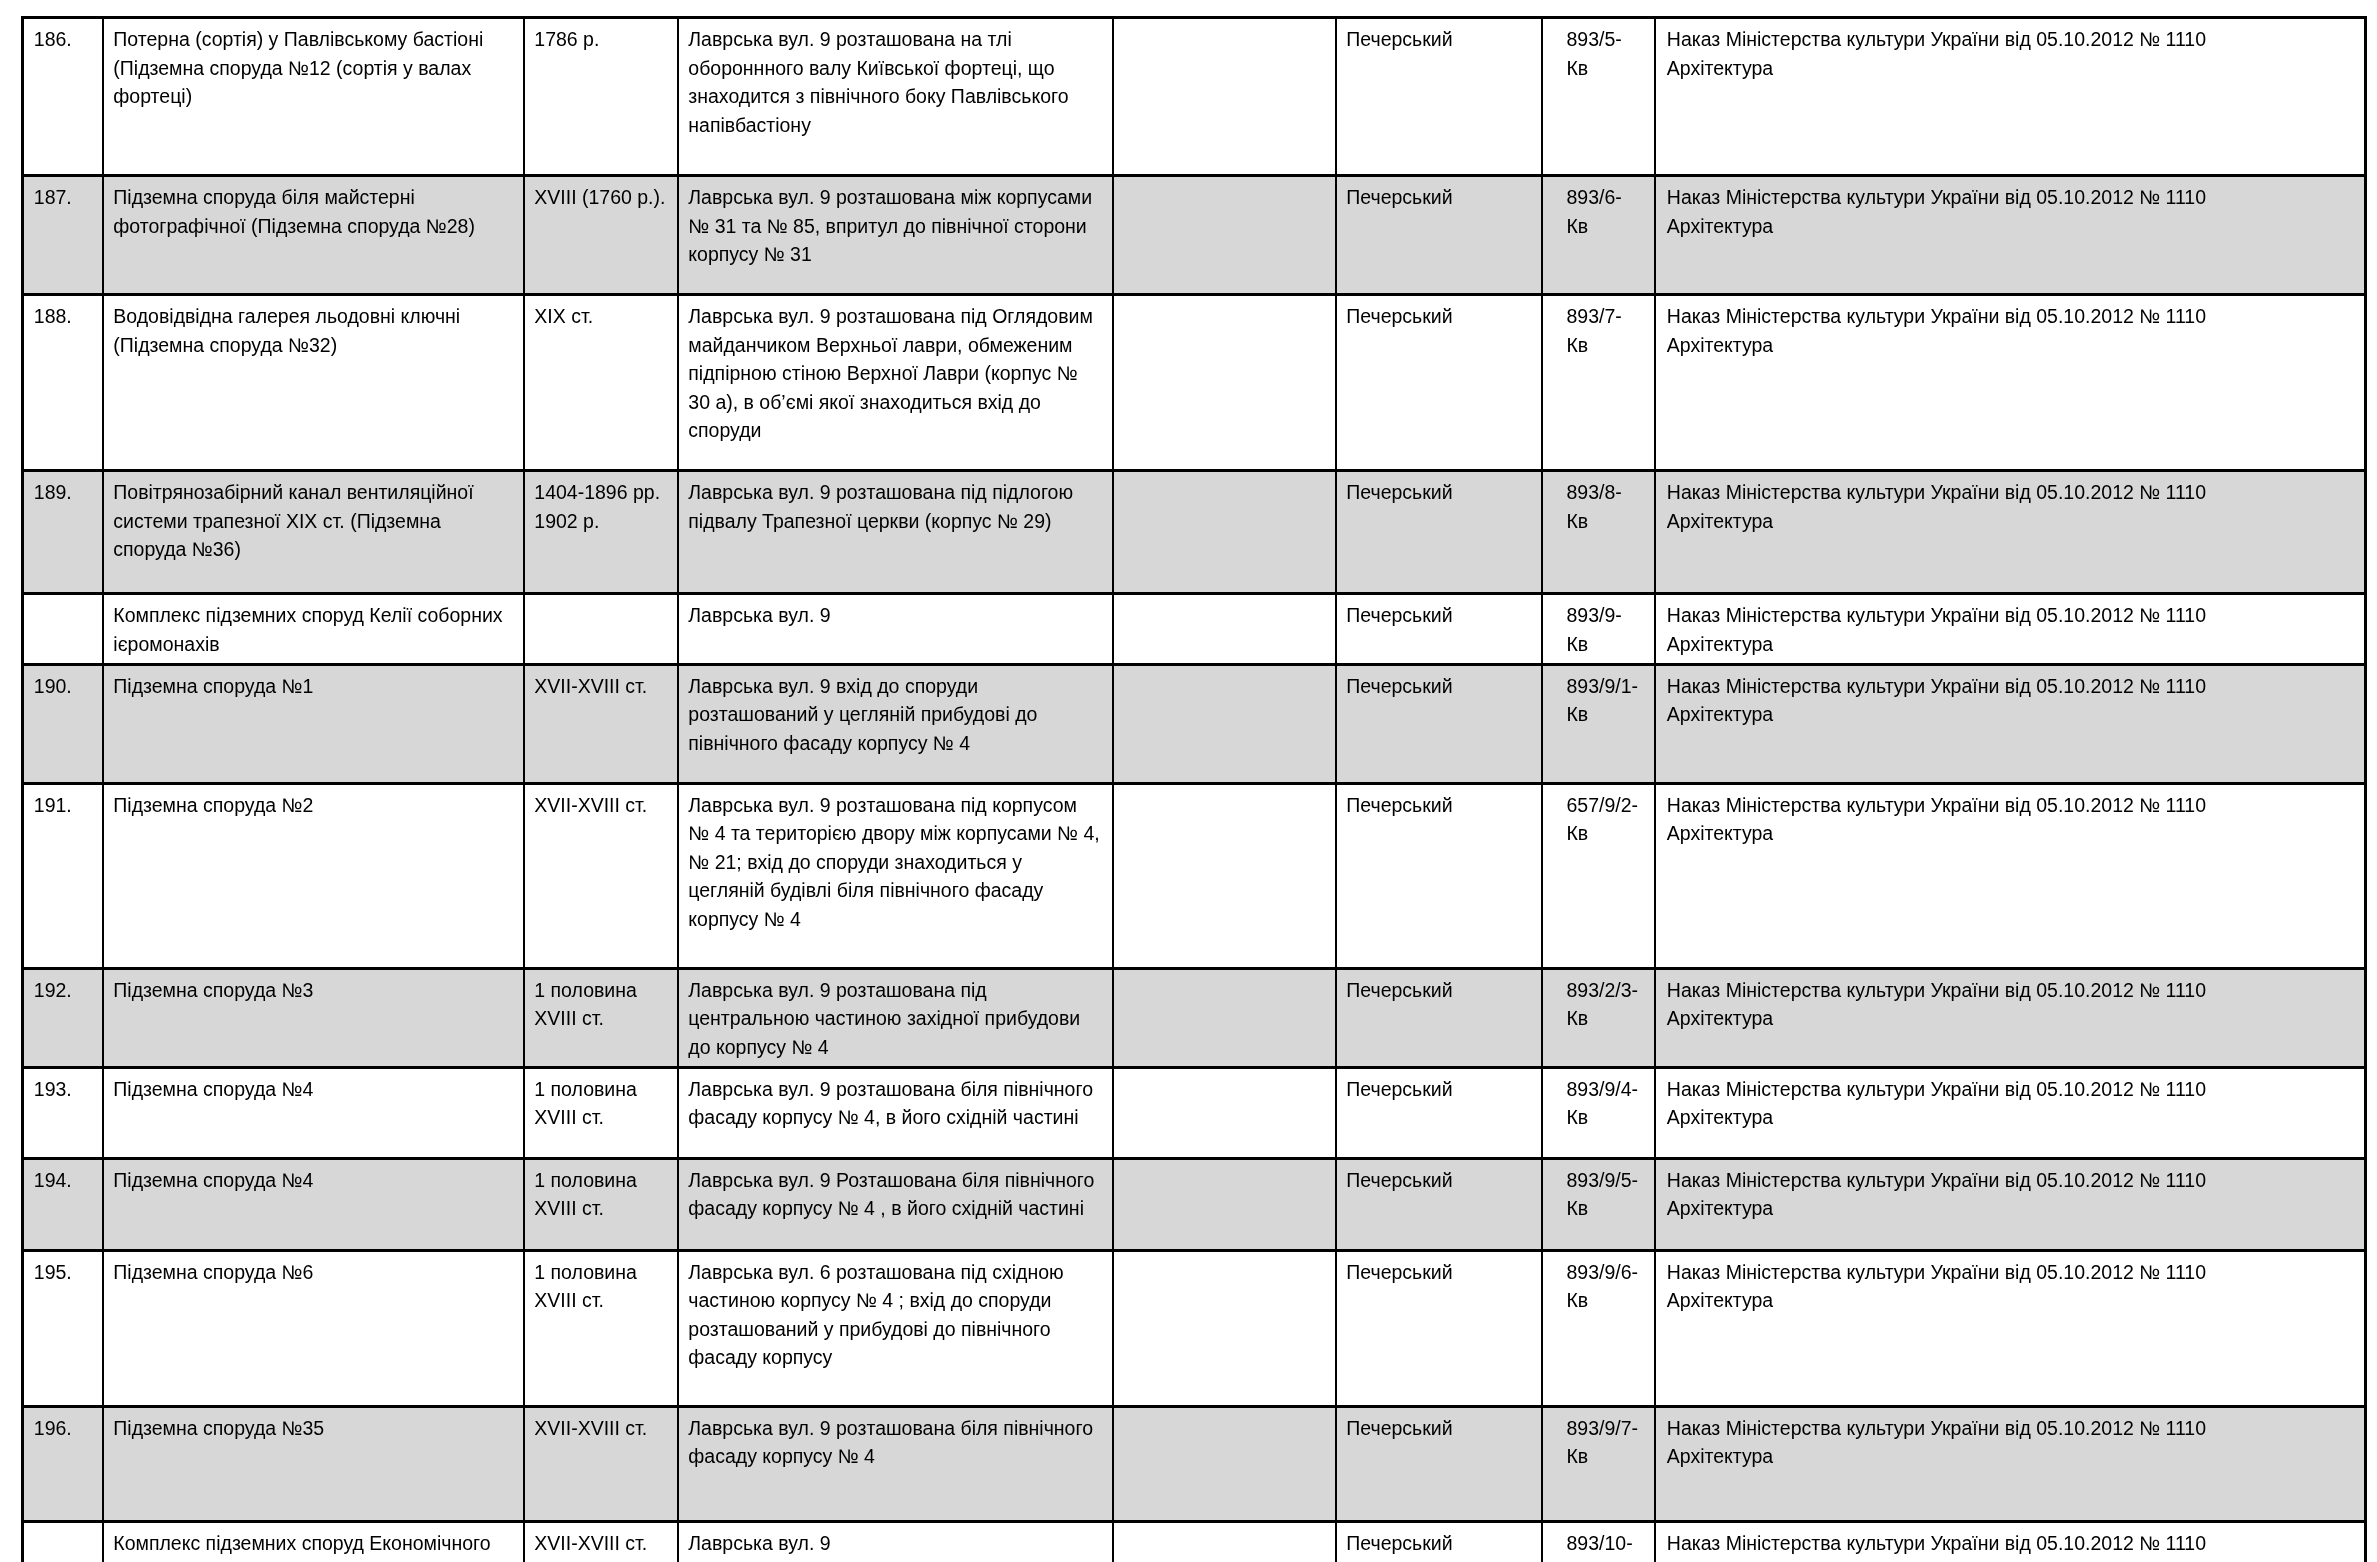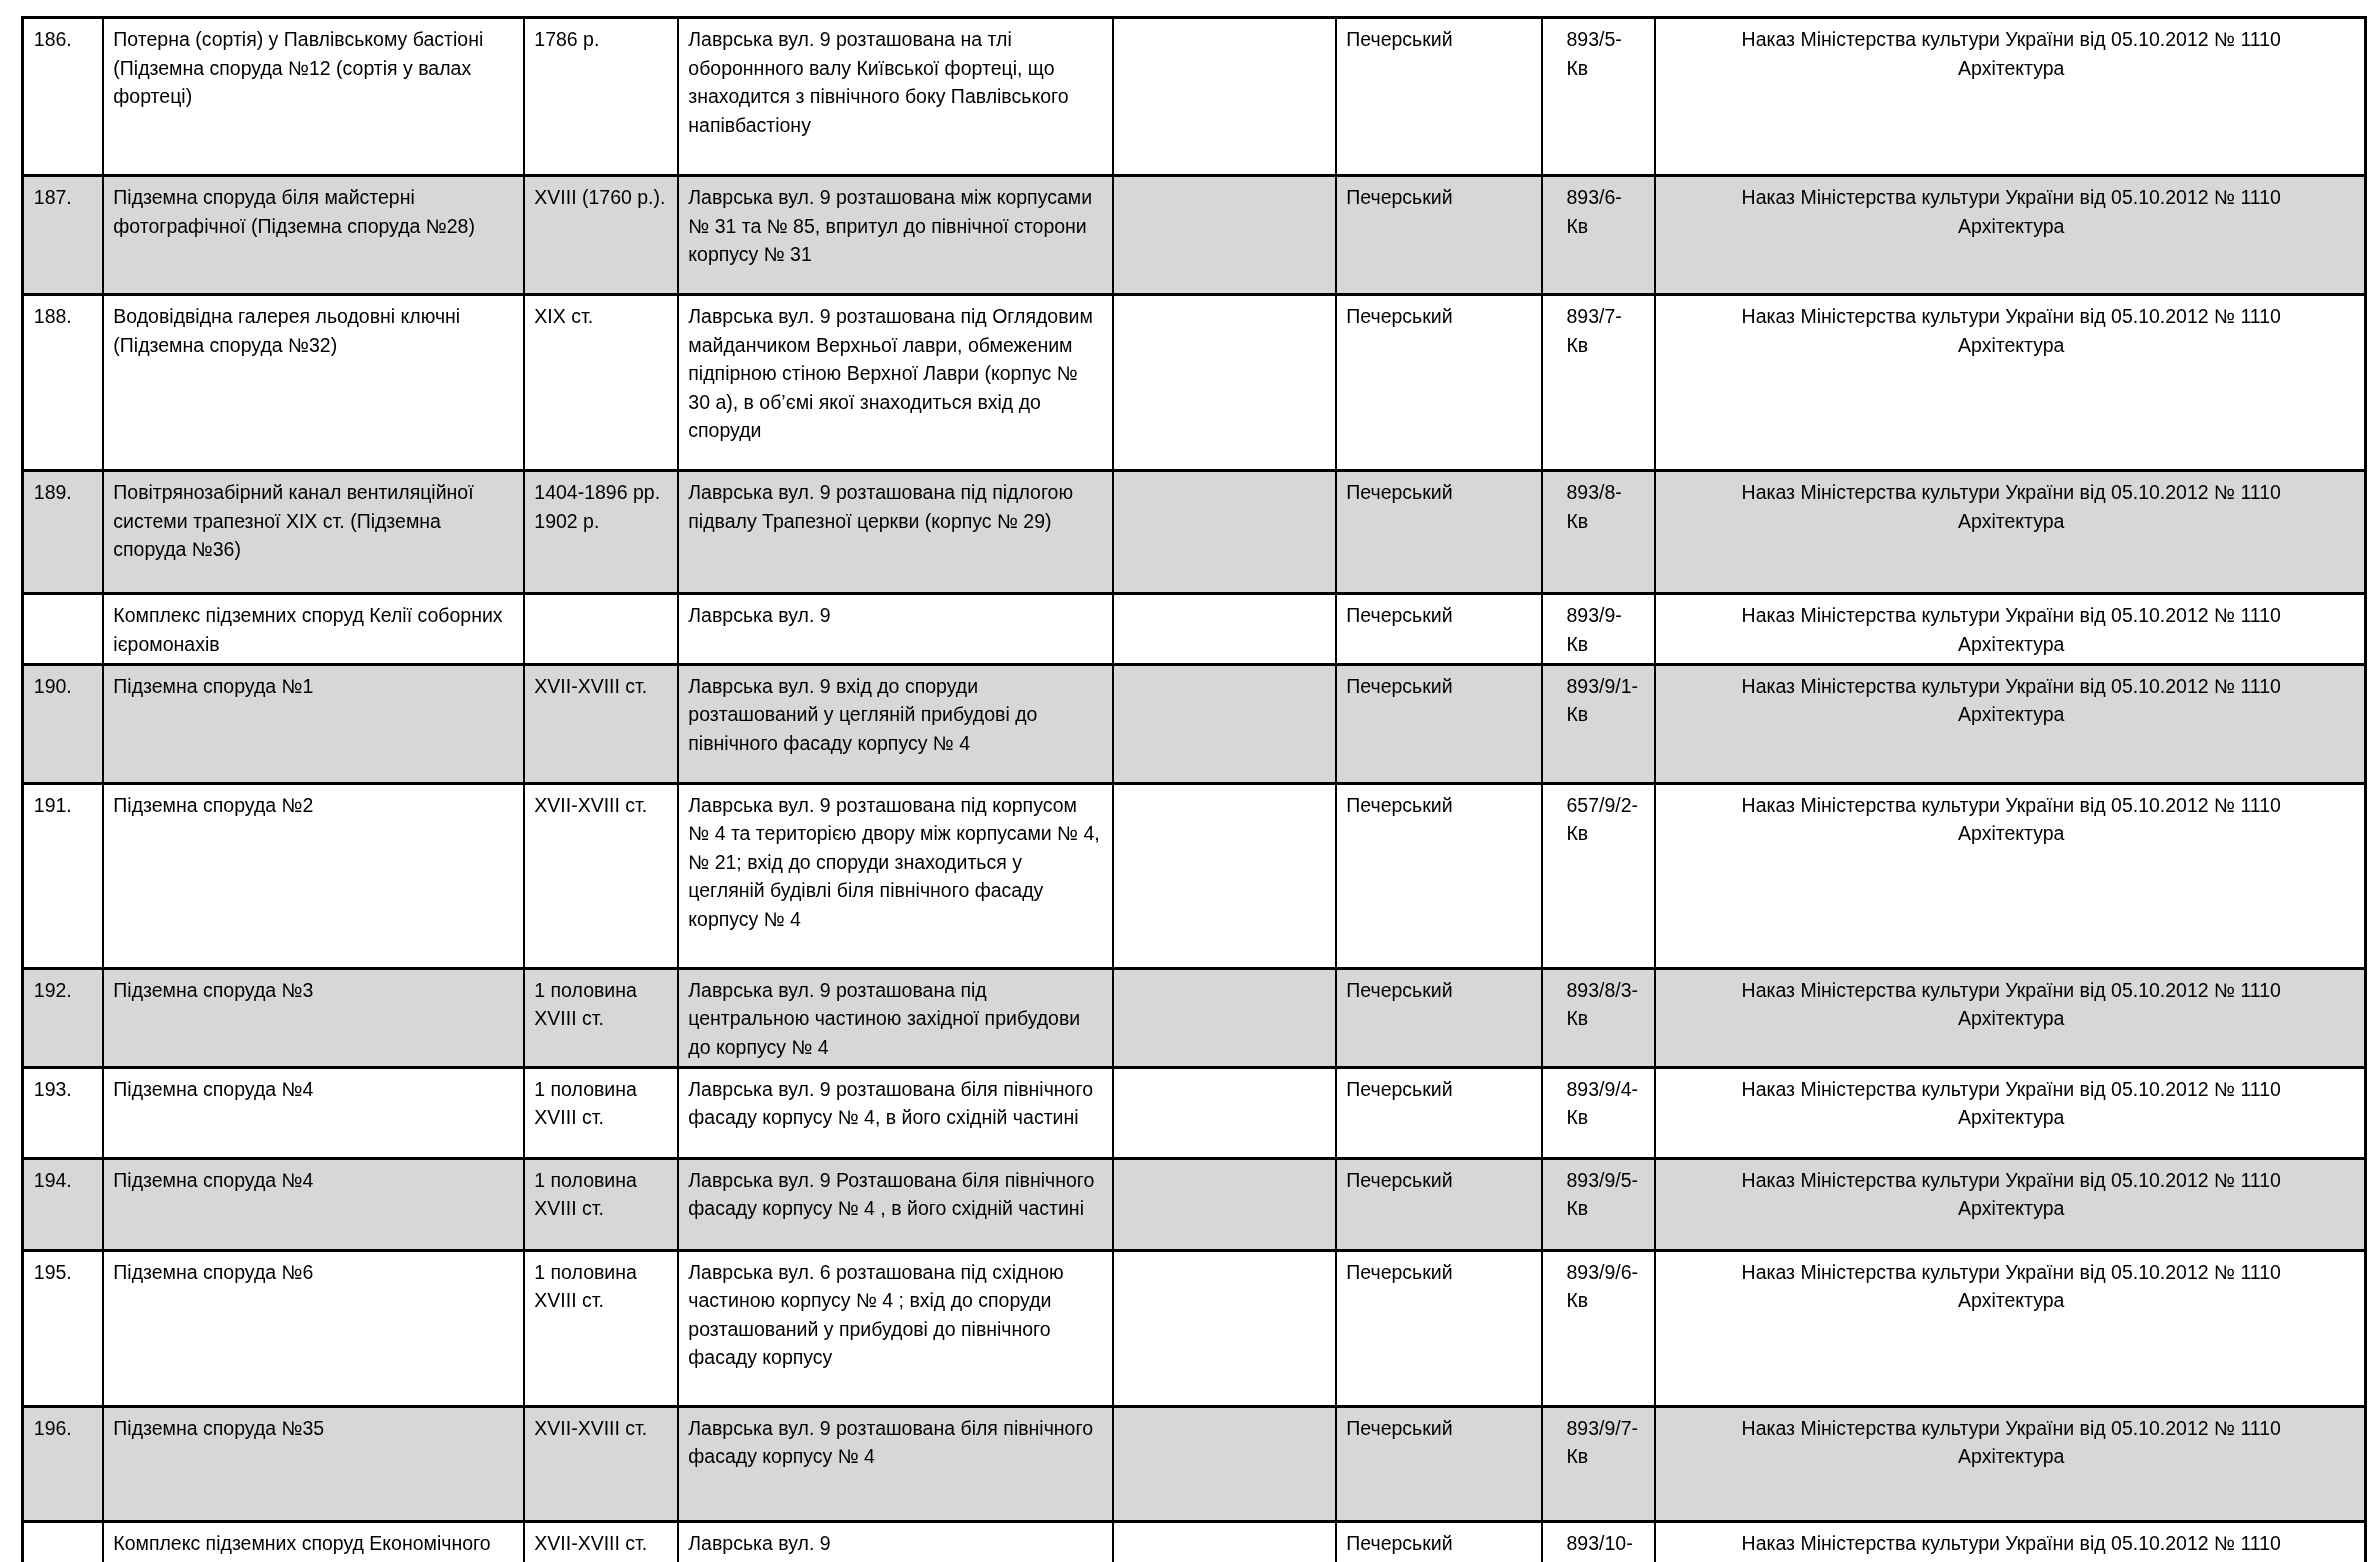--- a/index.html
+++ b/index.html
@@ -17,21 +17,21 @@
     border-top-width:3px;
     border-bottom-width:3px;
     vertical-align:top;
     padding:6px 8.3px 4.5px 9.8px;
     font-size:19.5px;
     line-height:28.5px;
     word-wrap:break-word;
   }
   tr:nth-child(even){background:#d7d7d7;}
   td.reg{padding-right:15px;padding-left:24px;}
-  td.doc{padding-left:11.3px;text-align:center;}
+  td.doc{padding-left:11.3px;}
   
   tr:nth-child(1){height:158px;}
   tr:nth-child(2){height:119px;}
   tr:nth-child(3){height:176px;}
   tr:nth-child(4){height:123px;}
   tr:nth-child(5){height:64px;}
   tr:nth-child(6){height:119px;}
   tr:nth-child(7){height:185px;}
   tr:nth-child(8){height:86px;}
   tr:nth-child(9){height:91px;}
@@ -162,21 +162,21 @@
       </td>
     </tr>
 
     <tr>
       <td>192.</td>
       <td>Підземна споруда №3</td>
       <td>1 половина XVIII ст.</td>
       <td>Лаврська вул. 9 розташована під центральною частиною західної прибудови до корпусу № 4</td>
       <td></td>
       <td>Печерський</td>
-      <td class="reg">893/8/3-Кв</td>
+      <td class="reg">893/2/3-Кв</td>
       <td class="doc">
         <div>Наказ Міністерства культури України від 05.10.2012 № 1110</div>
         <div>Архітектура</div>
       </td>
     </tr>
 
     <tr>
       <td>193.</td>
       <td>Підземна споруда №4</td>
       <td>1 половина XVIII ст.</td>

